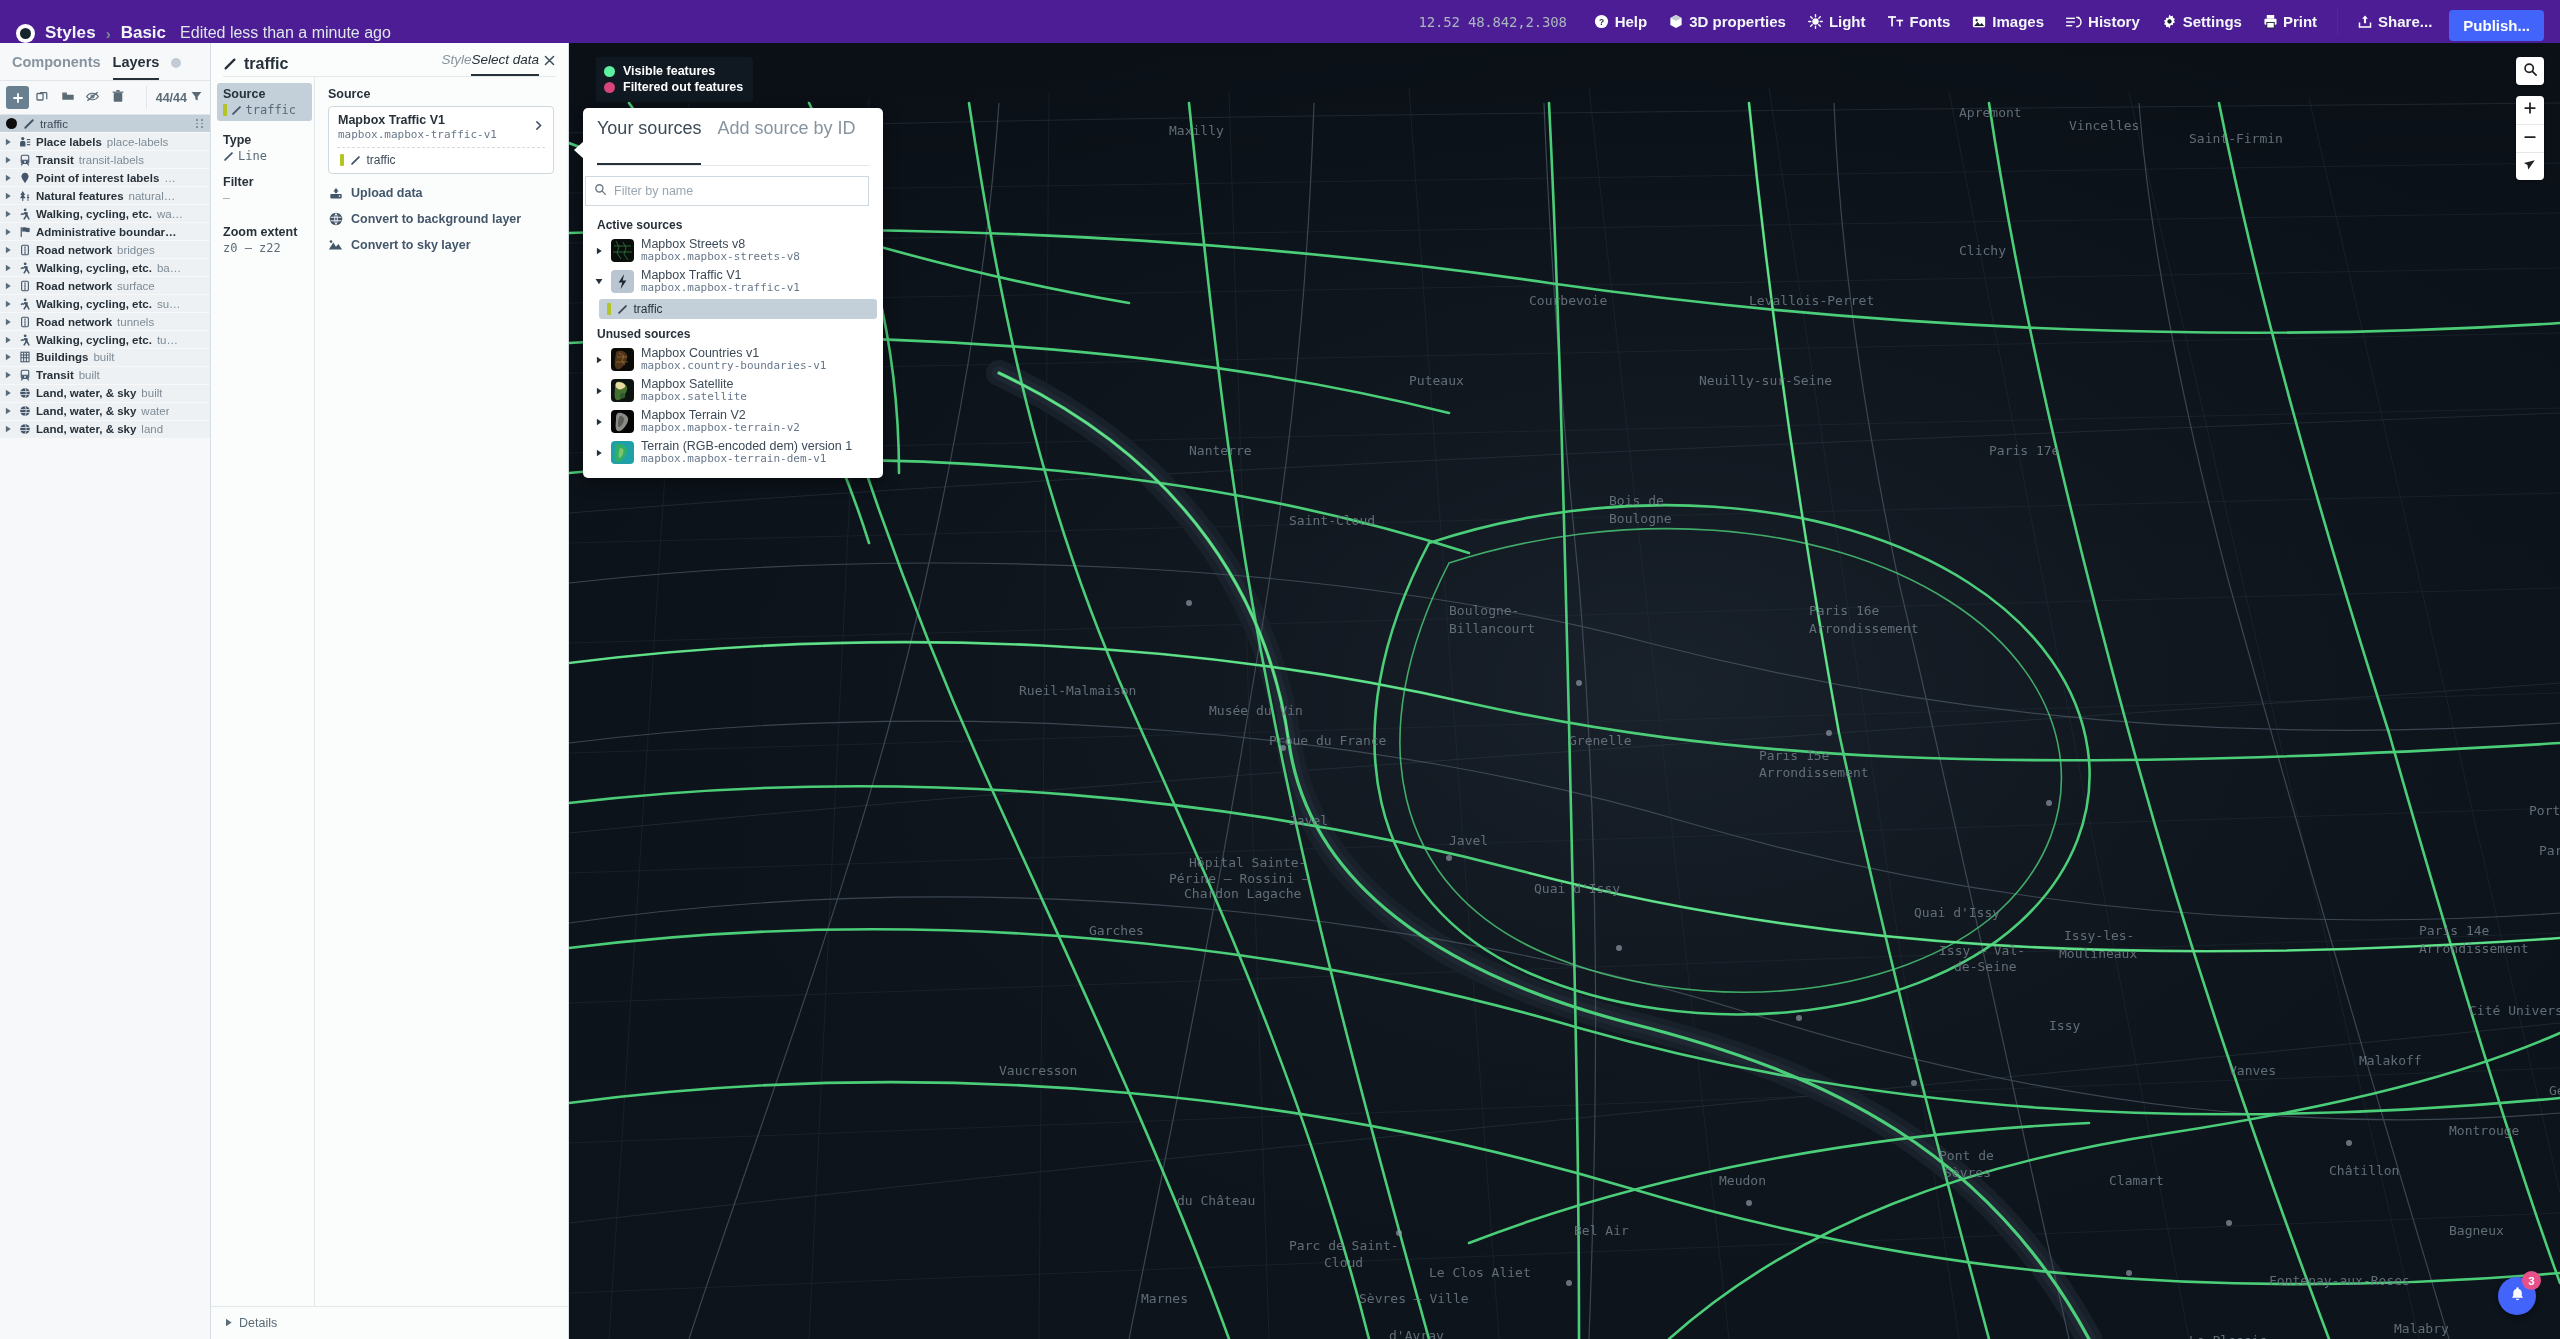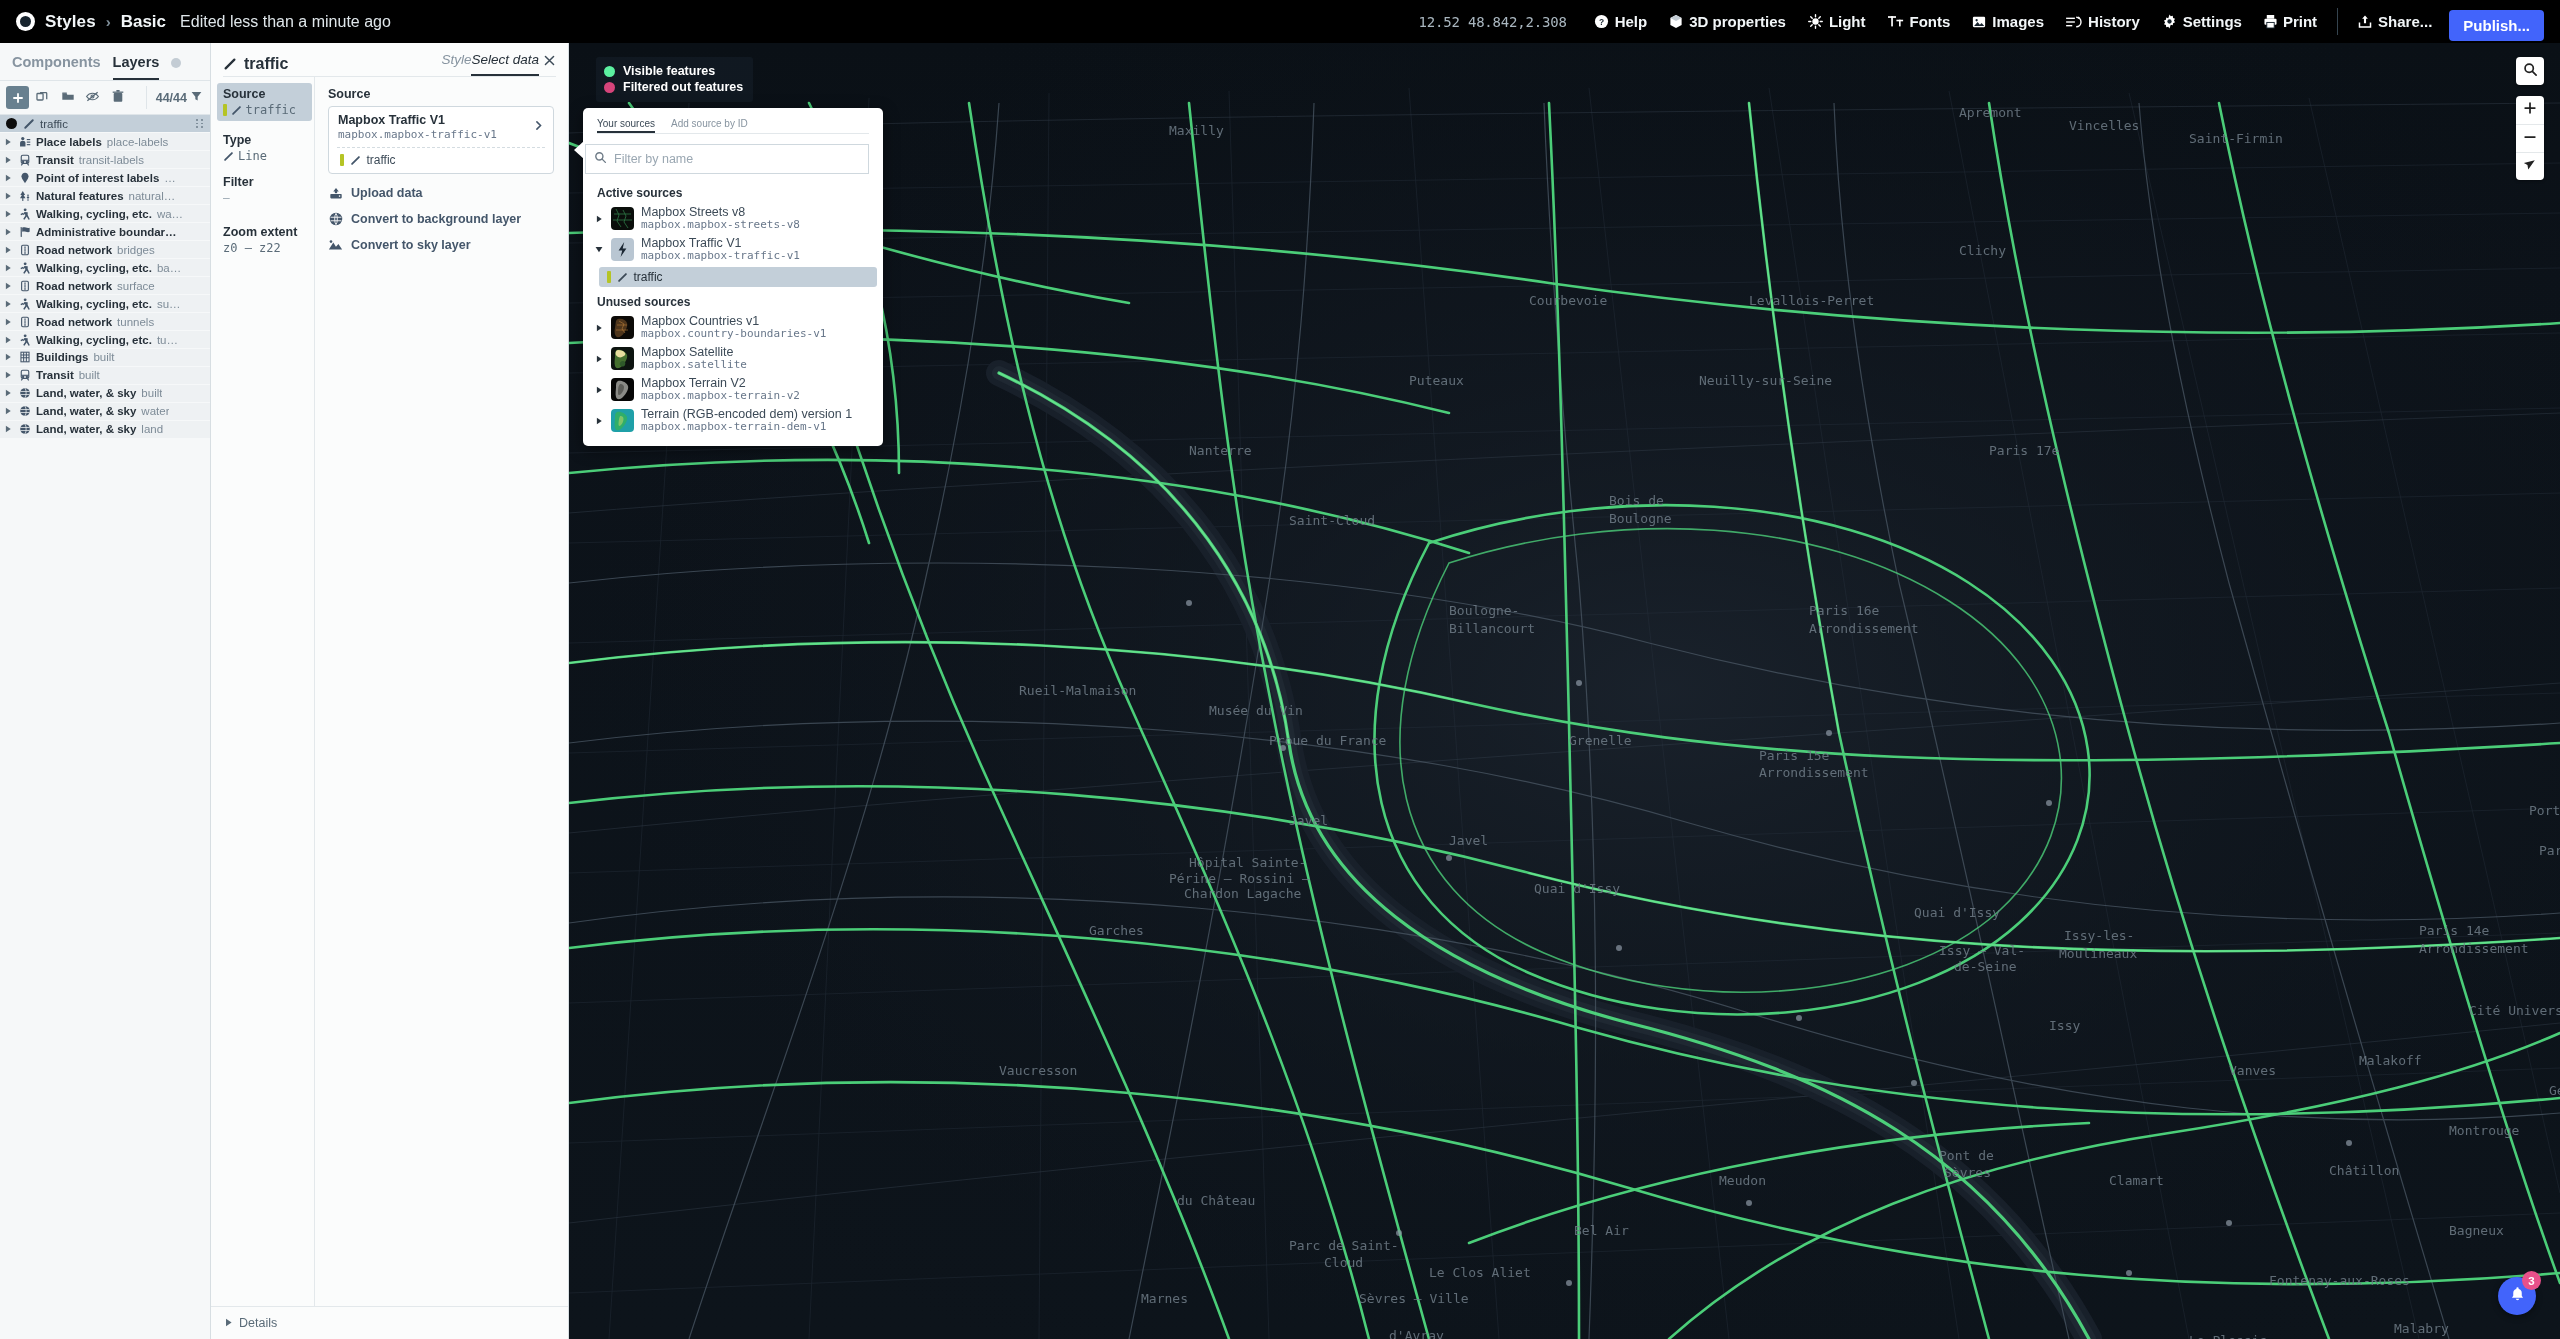--- a/index.html
+++ b/index.html
@@ -7,21 +7,21 @@
     width: 2560px; height: 1339px;
     overflow: hidden;
     font-family: "Liberation Sans", sans-serif;
     background: #0b1117;
   }
   .app { position: relative; width: 2560px; height: 1339px; }
 
   
   .topbar {
     position: absolute; top:0; left:0; width:2560px; height:43px;
-    background:#000000; display:flex; align-items:center;
+    background:#4c1d95; display:flex; align-items:flex-end;
     z-index: 60;
   }
   .tb-left { display:flex; align-items:center; padding-left:16px; gap:10px; }
   .logo-dot {
     width:19px; height:19px; border-radius:50%;
     background:#fff; position:relative; flex:0 0 auto;
   }
   .logo-dot::after{
     content:""; position:absolute; inset:4px; border-radius:50%;
     background:#17232d;
@@ -195,21 +195,21 @@
     position:absolute; left:583px; top:108px; width:300px; z-index:70;
     background:#ffffff; border-radius:5px; box-shadow:0 4px 16px rgba(0,0,0,.45);
     padding:8px 0 10px 0;
   }
   .src-popup-arrow {
     position:absolute; left:-9px; top:33px; width:0; height:0;
     border-top:9px solid transparent; border-bottom:9px solid transparent;
     border-right:10px solid #fff;
   }
   .sp-tabs { display:flex; align-items:center; gap:16px; padding:2px 14px 0 14px; }
-  .sp-tab { font-size:10px; color:#8794a0; cursor:pointer; padding-bottom:2px; border-bottom:2px solid transparent;}
+  .sp-tab { font-size:18px; color:#8794a0; cursor:pointer; padding-bottom:24px; border-bottom:2px solid transparent;}
   .sp-tab.active { color:#3c4a57; border-bottom:2px solid #27313a; }
   .sp-tabs-line { height:1px; background:#e3e8eb; margin:0 14px 10px 14px; }
   .sp-search {
     margin:0 14px 10px 2px; border:1px solid #cfd8de; border-radius:0;
     display:flex; align-items:center; gap:7px; padding:5px 8px;
   }
   .sp-search input {
     border:none; outline:none; font-size:12.5px; color:#3c4a57; flex:1;
     font-family:"Liberation Sans", sans-serif; background:transparent;
   }

